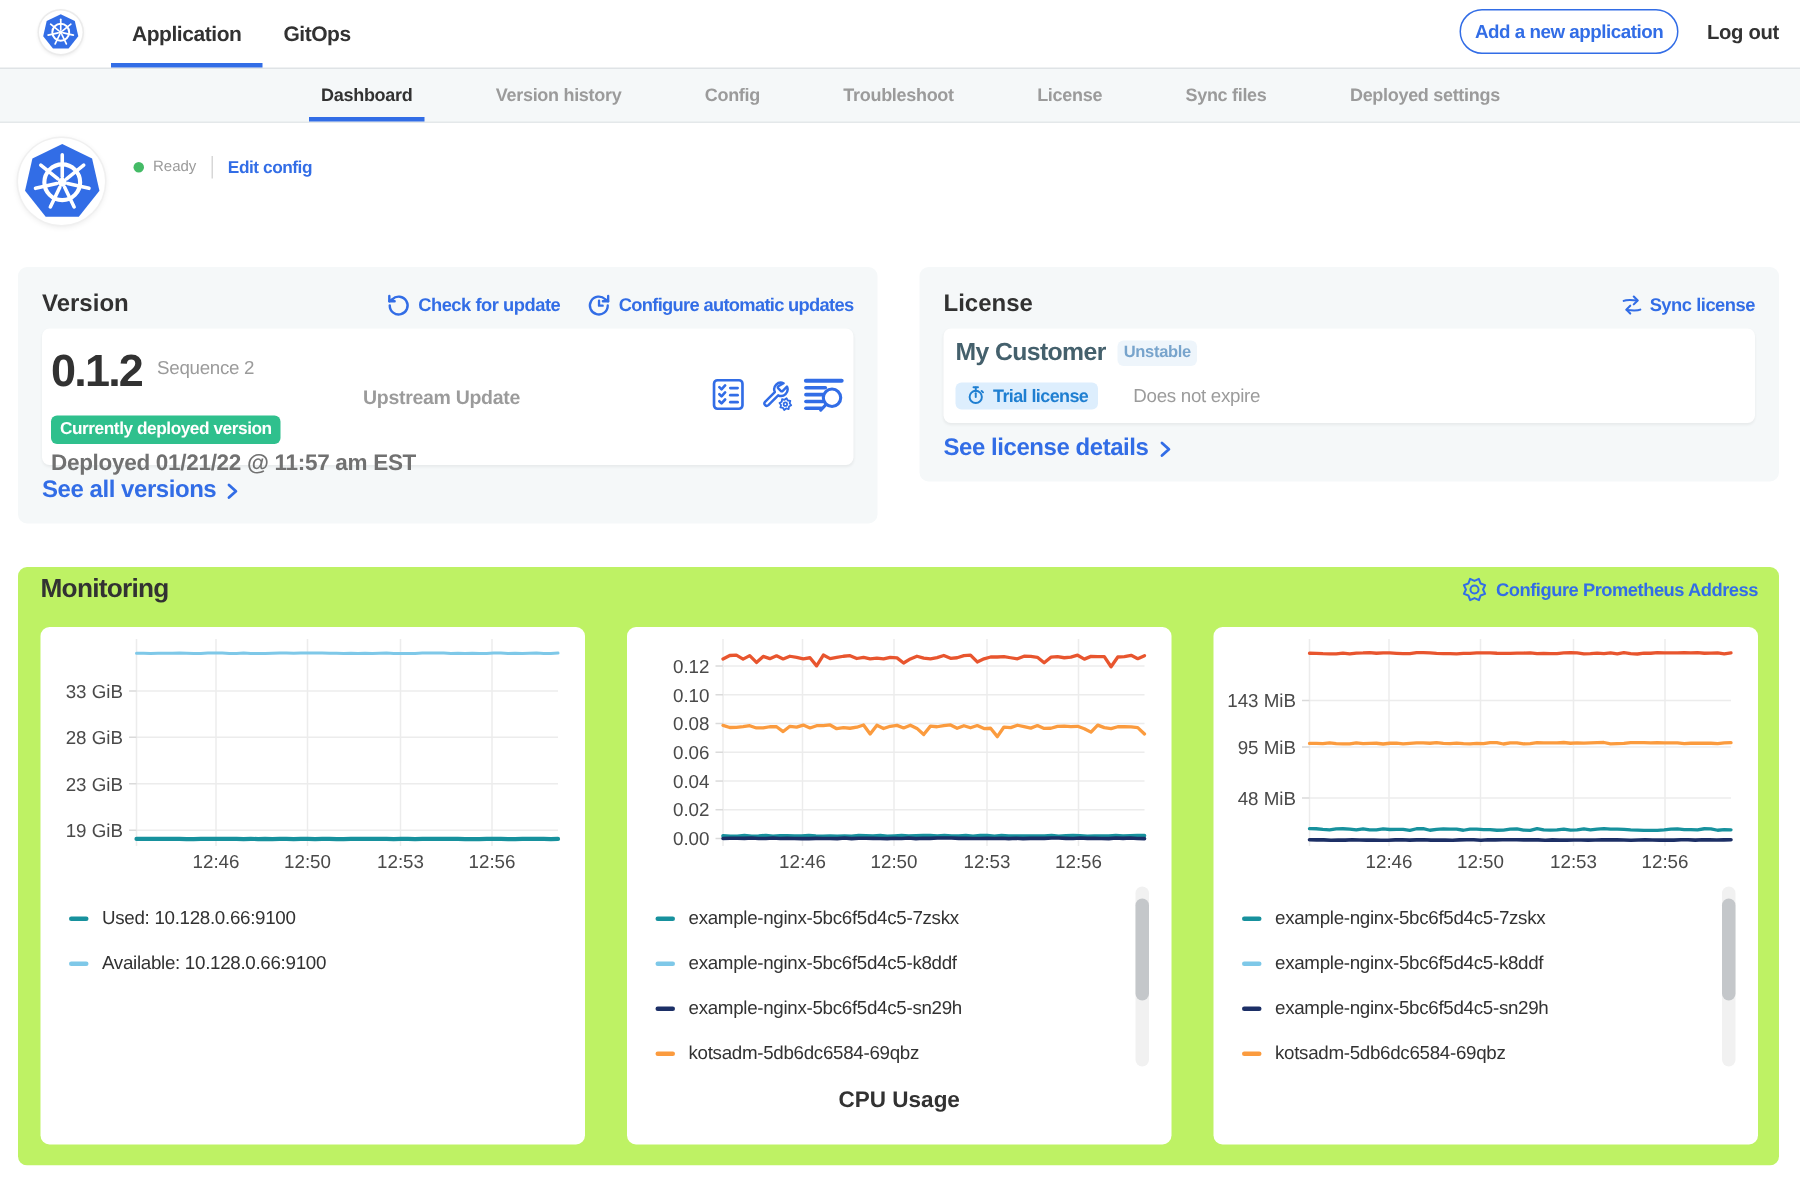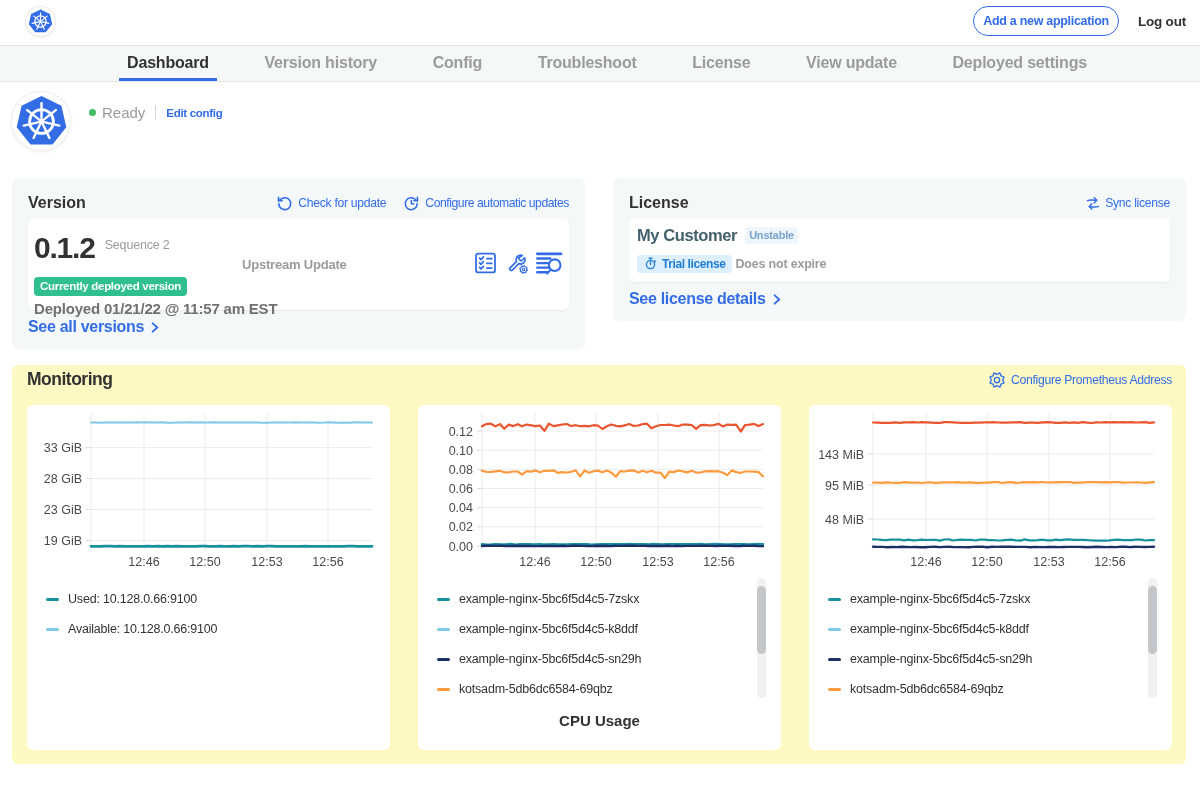--- a/index.html
+++ b/index.html
@@ -5,59 +5,59 @@
 a{text-decoration:none}
 .topnav{height:46px;background:#fff;border-bottom:1px solid #dfe3e6;display:flex;align-items:stretch;position:relative}
 .logo-circ{position:absolute;left:26px;top:7px;width:29px;height:29px;border-radius:50%;background:#fff;box-shadow:0 0 0 1px #ebebeb,0 1px 3px rgba(0,0,0,.12);display:flex;align-items:center;justify-content:center}
 .navtabs{display:flex;margin-left:74px}
 .navtab{display:flex;align-items:center;padding:2px 14px 0;font-size:14px;letter-spacing:-.3px;font-weight:700;color:#323232;border-bottom:3px solid transparent}
 .navtab.active{border-bottom-color:#326de6}
 .topnav .right{position:absolute;right:14px;top:0;height:42px;display:flex;align-items:center}
 .addapp{border:1px solid #326de6;color:#326de6;background:#fff;border-radius:15px;height:30px;padding:0 9px;font-size:12.5px;letter-spacing:-.3px;font-weight:700;font-family:"Liberation Sans",sans-serif}
 .logout{margin-left:19px;font-size:13.5px;letter-spacing:-.2px;font-weight:700;color:#323232}
 .subnav{height:36px;background:#f5f8f9;border-bottom:1px solid #e4e8ea;display:flex;justify-content:center;padding-left:14px}
-.subnav a{display:flex;align-items:center;margin:0 19.8px;padding:2px 8px 0;font-size:16px;letter-spacing:-.2px;font-weight:600;color:#9b9b9b;border-bottom:3px solid transparent}
+.subnav a{display:flex;align-items:center;margin:0 19.8px;padding:2px 8px 0;font-size:12px;letter-spacing:-.2px;font-weight:600;color:#9b9b9b;border-bottom:3px solid transparent}
 .subnav a.active{color:#323232;border-bottom-color:#326de6}
 .apphead{display:flex;align-items:flex-start;height:96px;padding-left:12px}
 .appicon{width:58px;height:58px;border-radius:50%;background:#fff;box-shadow:0 0 0 1px #f0f0f0,0 1px 4px rgba(0,0,0,.1);display:flex;align-items:center;justify-content:center;margin-top:10px}
 .apptitle{margin-left:19px;margin-top:13.5px}
 .apptitle h1{font-size:28.5px;font-weight:700;color:#363636;line-height:30px;letter-spacing:.3px}
 .statusrow{display:flex;align-items:center;margin-top:8.5px}
 .dot{width:7px;height:7px;border-radius:50%;background:#44bb66;margin-right:6px}
-.ready{font-size:15px;color:#9b9b9b}
+.ready{font-size:10px;color:#9b9b9b}
 .vsep{width:1px;height:15px;background:#d7d7d7;margin:0 10px}
 .editcfg{font-size:11.5px;letter-spacing:-.3px;font-weight:700;color:#326de6}
 .cardrow{display:flex;gap:28px;margin:0 12px}
 .gcard{background:#f5f8f9;border-radius:6px;padding:16px;width:573px}
 .gcard-head{display:flex;align-items:center;justify-content:space-between;height:18px}
 .gcard-title{font-size:16px;font-weight:700;color:#323232}
 .headlinks{display:flex;align-items:center}
-.hlink{display:flex;align-items:center;font-size:12.2px;letter-spacing:-.3px;font-weight:400;color:#326de6;margin-left:17px}
+.hlink{display:flex;align-items:center;font-size:12.2px;letter-spacing:-.3px;font-weight:700;color:#326de6;margin-left:17px}
 .hlink svg{margin-right:5px}
 .wcard{background:#fff;border-radius:5px;box-shadow:0 1px 2px rgba(0,0,0,.06);margin-top:7px}
 .vercard{display:flex;align-items:flex-start;padding:0 5px 0 6px;height:91px}
 .vleft{width:208px;padding-top:16px}
 .vnumrow{display:flex;align-items:flex-start;height:26px}
 .vnum{font-size:30px;font-weight:700;color:#323232;letter-spacing:-1.2px;line-height:26px}
 .vseq{font-size:12.5px;letter-spacing:-.2px;color:#9b9b9b;margin-left:10px;margin-top:2.5px}
 .vbadge{display:inline-block;background:#2fc08d;color:#fff;font-size:11.5px;letter-spacing:-.3px;font-weight:700;border-radius:4px;padding:3px 6px 4px;margin-top:16px}
 .vdeployed{font-size:15px;letter-spacing:-.2px;font-weight:600;color:#717171;margin-top:4px;white-space:nowrap}
 .vsource{flex:1;font-size:13px;letter-spacing:-.2px;font-weight:700;color:#9b9b9b;margin-top:38px}
 .vicons{display:flex;align-items:flex-start;margin-top:31px}
 .seeall{display:inline-flex;align-items:center;margin-top:8px;font-size:16px;letter-spacing:-.3px;font-weight:700;color:#326de6}
 .seeall svg{margin-left:4px}
 .liccard{padding:5px 8px 0;height:63px}
 .licrow1{display:flex;align-items:center;height:23px}
 .licname{font-size:16.5px;letter-spacing:-.4px;font-weight:700;color:#44606c}
 .licchan{margin-left:8px;background:#eef5fb;color:#78a4cc;font-size:11px;letter-spacing:-.2px;font-weight:600;border-radius:4px;padding:2px 4px 3px}
 .licrow2{display:flex;align-items:center;margin-top:8px}
 .trialbadge{display:inline-flex;align-items:center;background:#ddeefd;color:#1f7fd1;font-size:12px;letter-spacing:-.4px;font-weight:700;border-radius:4px;padding:2px 6px 3px 7px;height:18px}
 .trialbadge svg{margin-right:5px}
-.noexpire{margin-left:4px;font-size:12.5px;letter-spacing:-.2px;font-weight:700;color:#9b9b9b}
-.moncard{background:#fef9c3;border-radius:6px;margin:16px 14px 0 12px;padding:4px 14px 14px 15px}
+.noexpire{margin-left:24px;font-size:12.5px;letter-spacing:-.2px;font-weight:400;color:#9b9b9b}
+.moncard{background:#bef264;border-radius:6px;margin:29px 14px 0 12px;padding:4px 14px 14px 15px}
 .mon-head{display:flex;align-items:center;justify-content:space-between;height:21px}
 .mon-title{font-size:17.5px;letter-spacing:-.5px;font-weight:700;color:#323232}
 .charts{display:flex;gap:28px;margin-top:15px}
 .chart{position:relative;background:#fff;border-radius:6px;width:363px;height:345px}
 .chart>svg{display:block}
 .legend{margin:21px 0 0 19px}
 .legrow{display:flex;align-items:center;height:14px;margin-bottom:16px}
 .dash{width:13px;height:3px;border-radius:2px;margin-right:9px;flex:none}
 .legtext{font-size:12.5px;letter-spacing:-.2px;color:#323232;white-space:nowrap}
 .ctitle{position:absolute;left:0;right:0;bottom:21px;text-align:center;font-size:15px;font-weight:700;color:#323232}
@@ -73,32 +73,36 @@
 <line x1="12.50" y1="10.75" x2="12.50" y2="3.88" stroke="#fff" stroke-width="1.12" stroke-linecap="round"></line>
         <line x1="13.87" y1="11.41" x2="19.24" y2="7.12" stroke="#fff" stroke-width="1.12" stroke-linecap="round"></line>
         <line x1="14.21" y1="12.89" x2="20.91" y2="14.42" stroke="#fff" stroke-width="1.12" stroke-linecap="round"></line>
         <line x1="13.26" y1="14.08" x2="16.24" y2="20.27" stroke="#fff" stroke-width="1.12" stroke-linecap="round"></line>
         <line x1="11.74" y1="14.08" x2="8.76" y2="20.27" stroke="#fff" stroke-width="1.12" stroke-linecap="round"></line>
         <line x1="10.79" y1="12.89" x2="4.09" y2="14.42" stroke="#fff" stroke-width="1.12" stroke-linecap="round"></line>
         <line x1="11.13" y1="11.41" x2="5.76" y2="7.12" stroke="#fff" stroke-width="1.12" stroke-linecap="round"></line>
 <circle cx="12.5" cy="12.5" r="1.38" fill="#fff"></circle>
 </svg>
     </div>
+  <div class="navtabs">
+    <span class="navtab active">Application</span>
+    <span class="navtab">GitOps</span>
+  </div>
   <div class="right">
     <button class="addapp">Add a new application</button>
     <span class="logout">Log out</span>
   </div>
 </header>
 <nav class="subnav">
   <a class="active" href="#">Dashboard</a>
   <a href="#">Version history</a>
   <a href="#">Config</a>
   <a href="#">Troubleshoot</a>
   <a href="#">License</a>
-  <a href="#">View update</a>
+  <a href="#">Sync files</a>
   <a href="#">Deployed settings</a>
 </nav>
 <div class="apphead">
   <div class="appicon">
       <svg width="53" height="53" viewBox="0 0 53 53">
 <polygon points="26.50,1.06 46.39,10.64 51.30,32.16 37.54,49.42 15.46,49.42 1.70,32.16 6.61,10.64" fill="#326de6"></polygon>
 <circle cx="26.5" cy="26.5" r="11.93" fill="none" stroke="#fff" stroke-width="2.76"></circle>
 <line x1="26.50" y1="22.79" x2="26.50" y2="8.21" stroke="#fff" stroke-width="2.38" stroke-linecap="round"></line>
         <line x1="29.40" y1="24.19" x2="40.80" y2="15.10" stroke="#fff" stroke-width="2.38" stroke-linecap="round"></line>
         <line x1="30.12" y1="27.33" x2="44.33" y2="30.57" stroke="#fff" stroke-width="2.38" stroke-linecap="round"></line>

